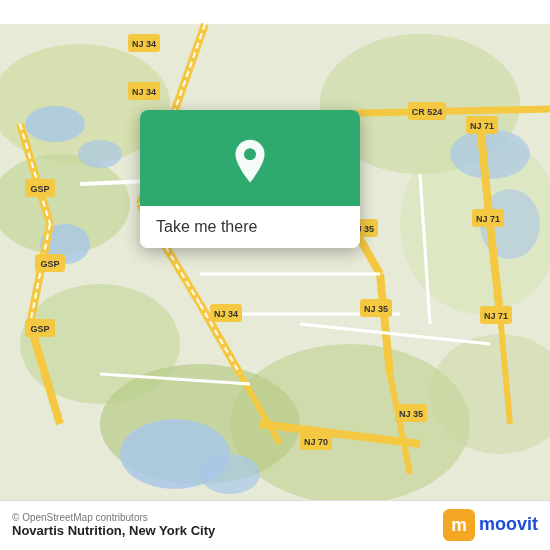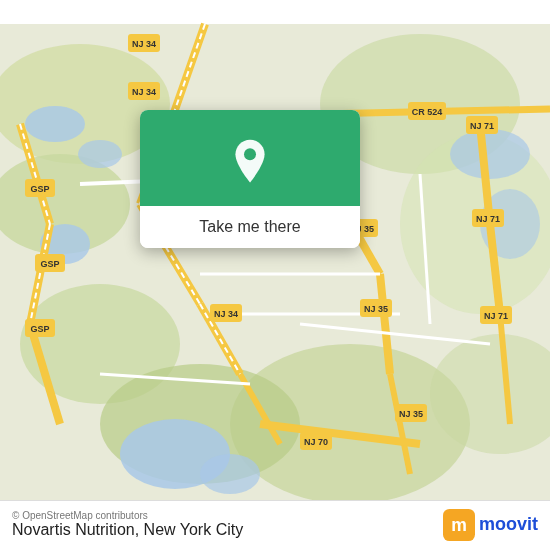--- a/index.html
+++ b/index.html
@@ -54,21 +54,21 @@
 
     #location-pin-icon {
       width: 48px;
       height: 48px;
     }
 
     #popup-label-area {
       width: 100%;
       background: white;
       display: flex;
-      justify-content: center;
+      justify-content: flex-start;
       align-items: center;
       padding: 12px 16px;
     }
 
     #take-me-there-btn {
       font-size: 16px;
       color: #333;
       font-weight: 500;
       background: none;
       border: none;
@@ -96,23 +96,23 @@
       font-size: 11px;
       color: #555;
     }
 
     #osm-attribution {
       font-size: 10px;
       color: #777;
     }
 
     #location-title {
-      font-size: 16px;
+      font-size: 13px;
       color: #222;
-      font-weight: 400;
+      font-weight: 700;
     }
 
     #moovit-logo {
       display: flex;
       align-items: center;
       gap: 4px;
     }
 
     #moovit-icon {
       width: 32px;

